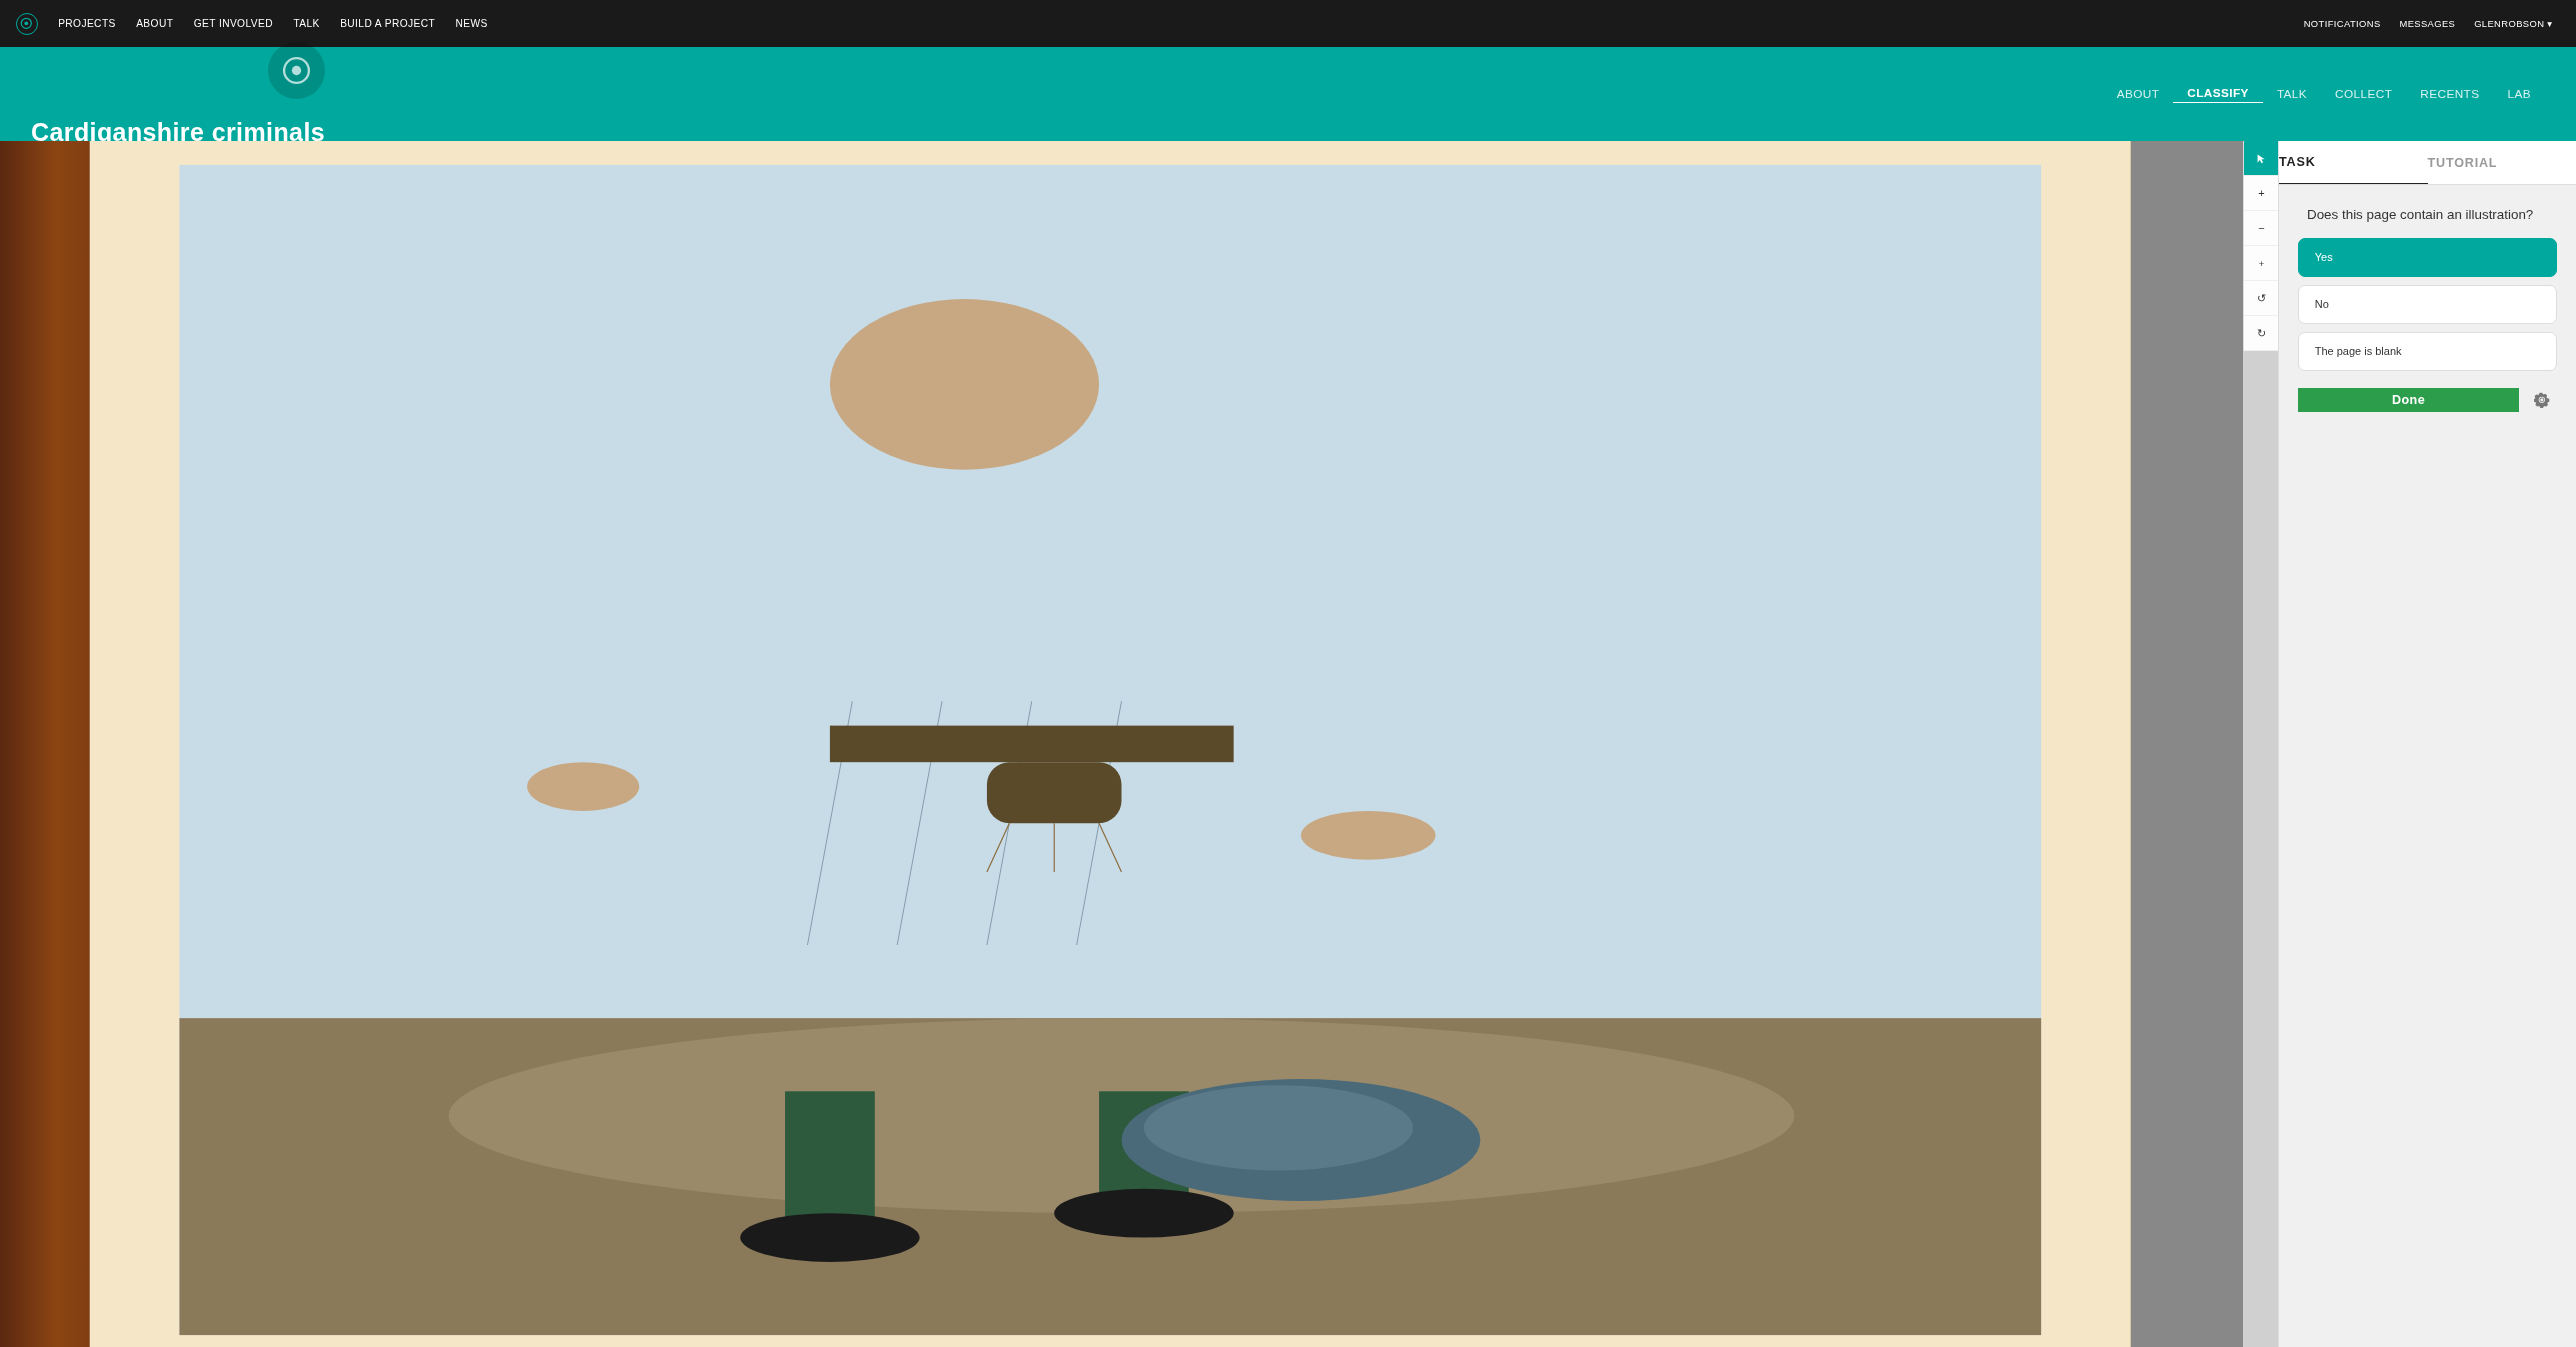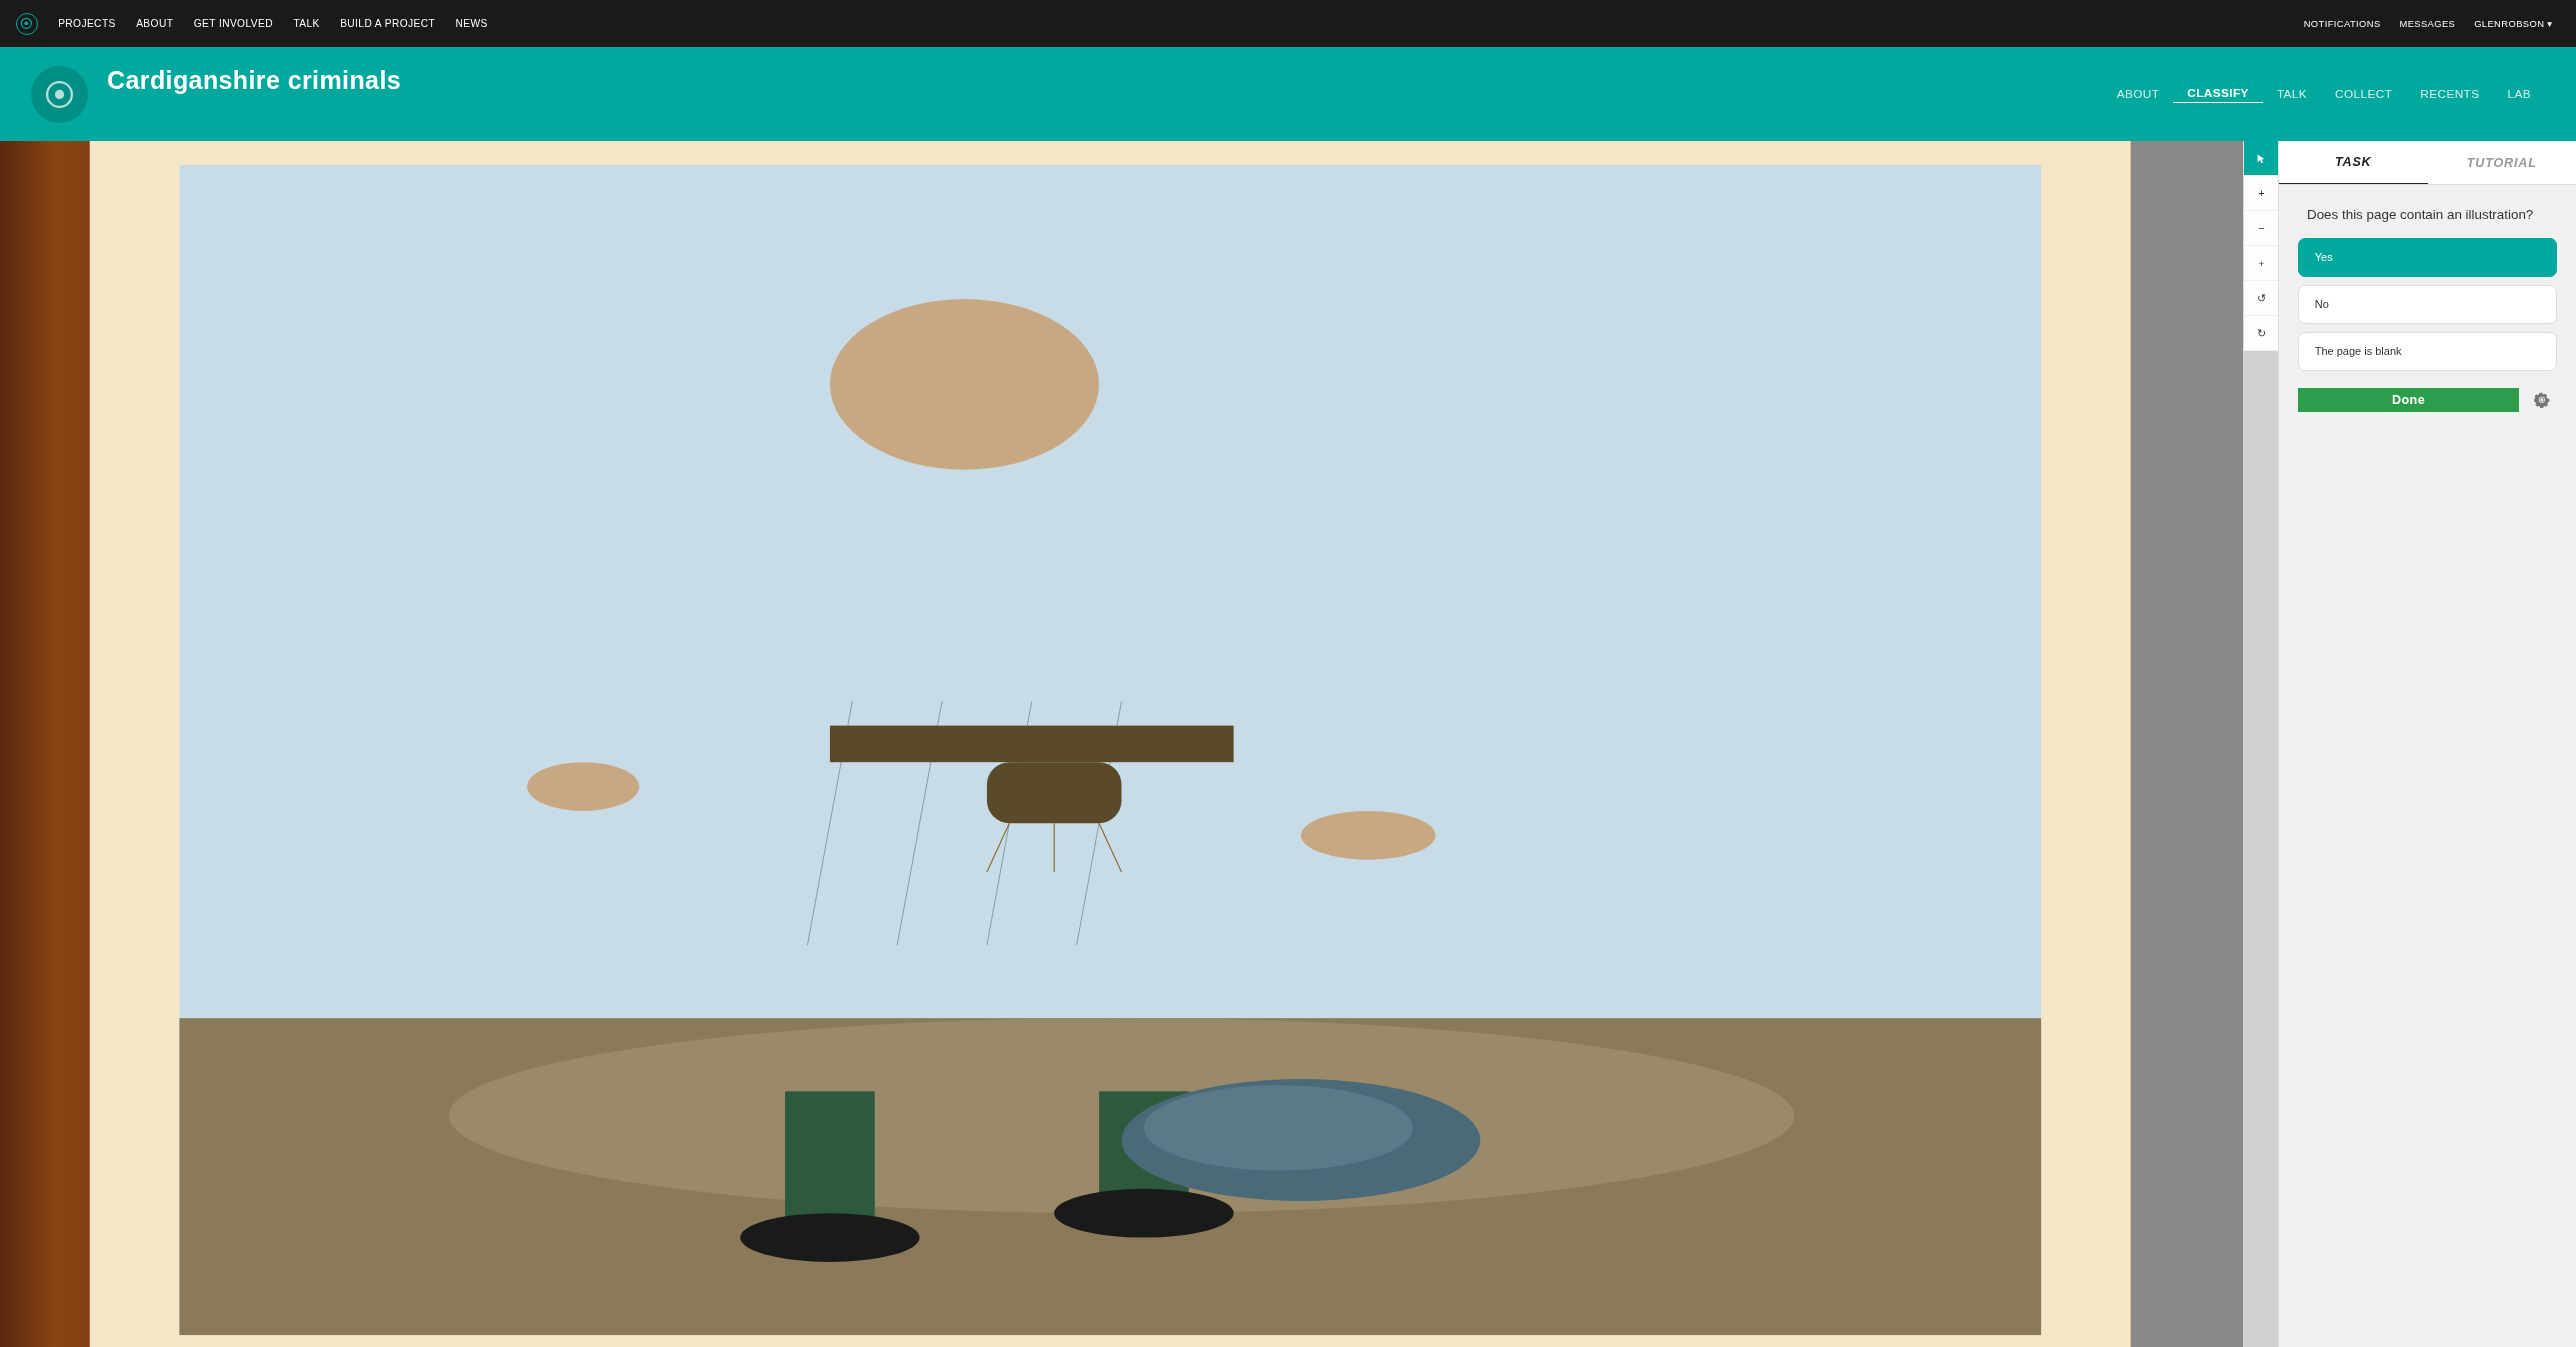--- a/index.html
+++ b/index.html
@@ -37,21 +37,21 @@
 
     
     .project-header {
       background: #00a89d;
       height: 94px;
       display: flex;
       align-items: center;
       padding: 0 31px;
       justify-content: space-between;
     }
-    .project-header-left { display: flex; align-items: flex-start; gap: 19px; }
+    .project-header-left { display: flex; align-items: flex-end; gap: 19px; flex-direction: column; }
     .project-logo {
       width: 57px; height: 57px;
       background: rgba(0,0,0,0.15);
       border-radius: 50%;
       display: flex; align-items: center; justify-content: center;
     }
     .project-logo svg { width: 31px; height: 31px; }
     .project-title {
       color: #fff;
       font-size: 25px;
@@ -132,30 +132,29 @@
 
     
     .panel-tabs {
       display: flex;
       background: #fff;
       border-bottom: 0.8px solid #ddd;
     }
     .panel-tab {
       flex: 1;
       padding: 14px 0;
-      text-align: center;
+      text-align: left;
       font-size: 12.6px;
       font-weight: 600;
       cursor: pointer;
       border: none;
       background: transparent;
       letter-spacing: 0.8px;
       text-transform: uppercase;
       color: #999;
-      font-style: italic;
     }
     .panel-tab.active {
       color: #222;
       border-bottom: 1.6px solid #222;
     }
 
     
     .task-content {
       padding: 22px 19px;
       flex: 1;

